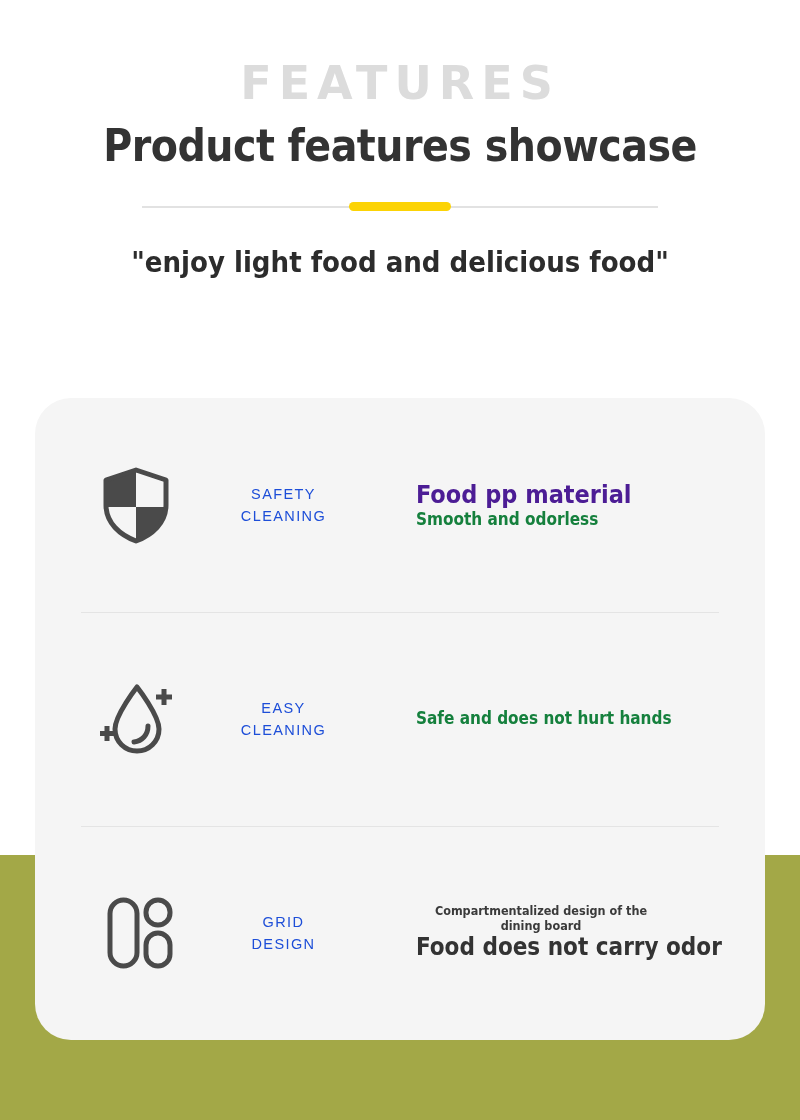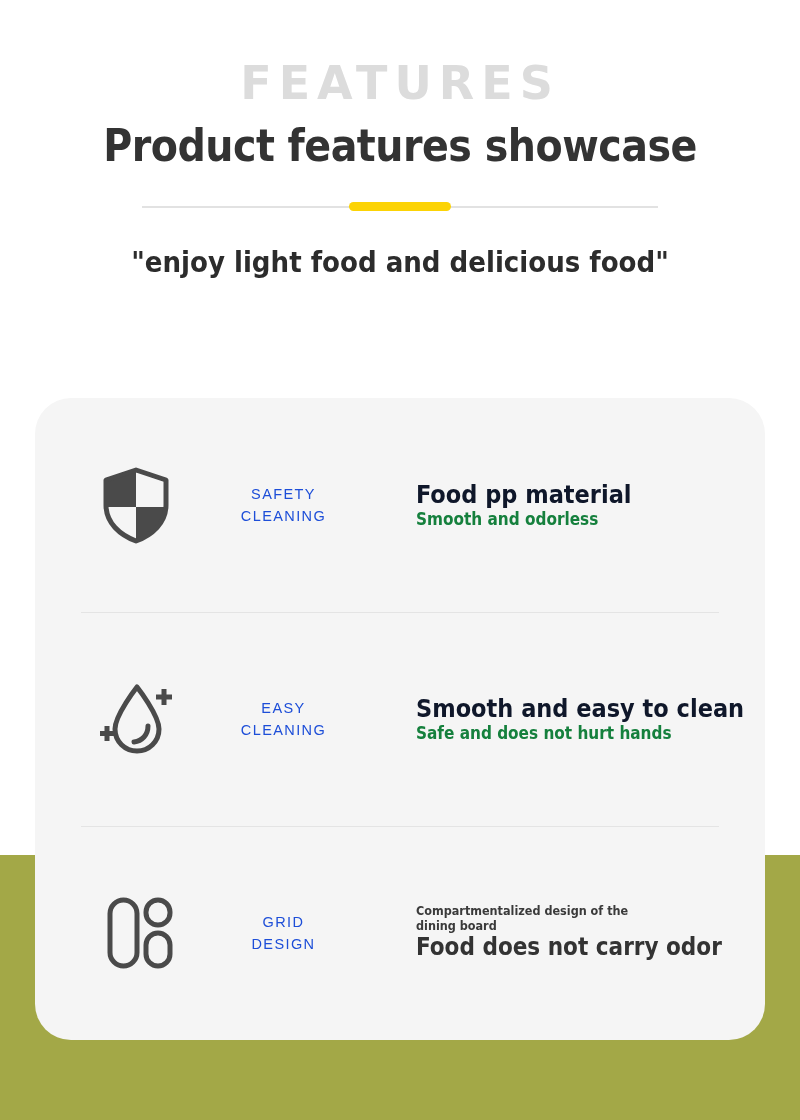--- a/index.html
+++ b/index.html
@@ -149,39 +149,40 @@
   .text-cell {
     flex:1 1 auto;
     padding-left:40px;
     overflow:hidden;
     white-space:nowrap;
   }
 
   .t-big {
     font-size:25px;
     font-weight:bold;
-    color:#0f172a;
+    color:#4c1d95;
     line-height:1.18;
     font-family:"DejaVu Sans Condensed", "DejaVu Sans", sans-serif;
   }
   .t-small {
     font-size:17px;
     font-weight:bold;
     color:#15803d;
     line-height:1.25;
     font-family:"DejaVu Sans Condensed", "DejaVu Sans", sans-serif;
   }
   .t-tiny {
     font-size:12.5px;
     font-weight:bold;
     color:#3a3a3a;
     line-height:1.15;
     white-space:normal;
     max-width:250px;
     font-family:"DejaVu Sans Condensed", "DejaVu Sans", sans-serif;
+    text-align:center;
   }
   .t-big-3 {
     font-size:24px;
     font-weight:bold;
     color:#333333;
     line-height:1.2;
     font-family:"DejaVu Sans Condensed", "DejaVu Sans", sans-serif;
   }
 </style>
 </head>
@@ -236,21 +237,20 @@
           <path d="M51 49 C51 58 45 64 37 65" fill="none" stroke="#4a4a4a" stroke-width="5" stroke-linecap="round"></path>
           <path d="M67 12 L67 28 M59 20 L75 20" stroke="#4a4a4a" stroke-width="5" stroke-linecap="butt"></path>
           <path d="M10 49 L10 64 M3 56.5 L18 56.5" stroke="#4a4a4a" stroke-width="5" stroke-linecap="butt"></path>
         </svg>
       </div>
       <div class="label-cell">
         <div>EASY</div>
         <div>CLEANING</div>
       </div>
       <div class="text-cell">
-        <div class="t-big">Smooth and easy to clean</div>
         <div class="t-small">Safe and does not hurt hands</div>
       </div>
     </div>
 
     <div class="row">
       <div class="icon-cell">
         <svg width="76" height="82" viewBox="0 0 76 82" aria-hidden="true">
           <rect x="12" y="8" width="27" height="66" rx="13.5" fill="none" stroke="#4a4a4a" stroke-width="5"></rect>
           <rect x="48" y="8" width="24" height="25" rx="12" fill="none" stroke="#4a4a4a" stroke-width="5"></rect>
           <rect x="48" y="41" width="24" height="33" rx="12" fill="none" stroke="#4a4a4a" stroke-width="5"></rect>

